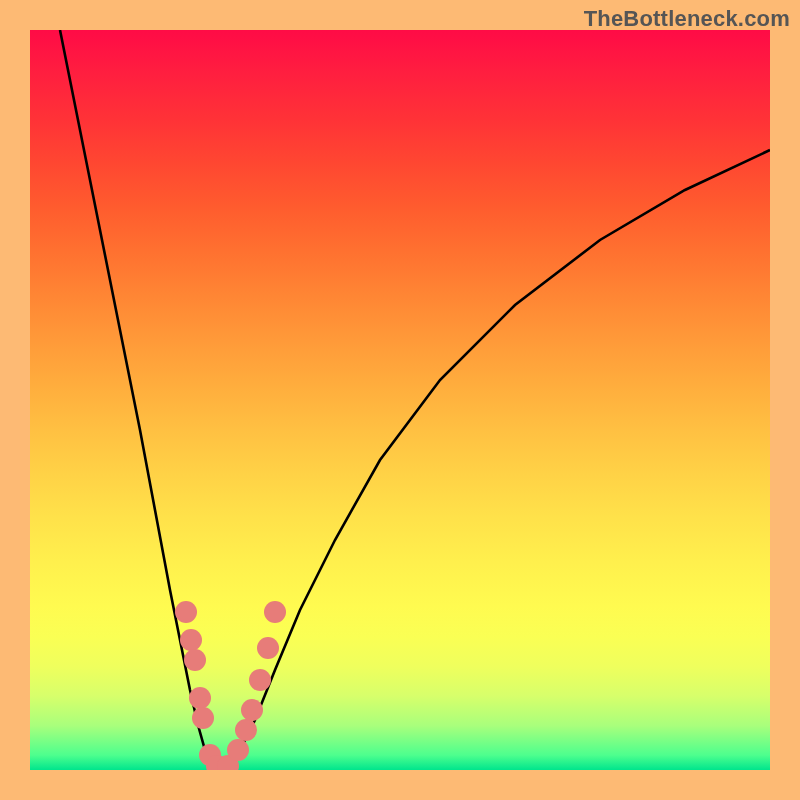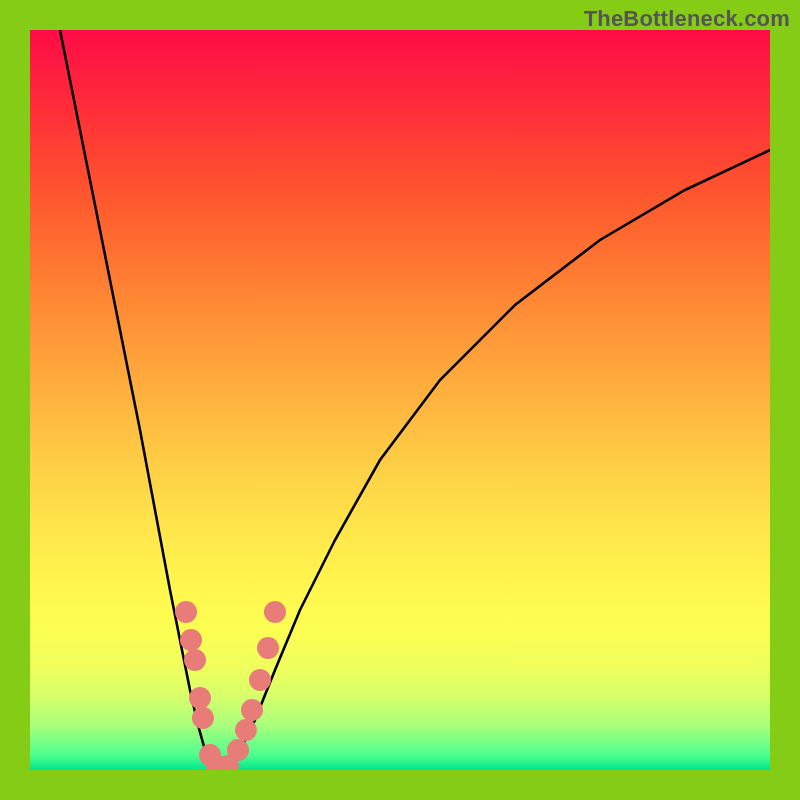--- a/index.html
+++ b/index.html
@@ -8,21 +8,21 @@
     width: 800px;
     height: 800px;
     overflow: hidden;
     background: #000;
     font-family: Arial, Helvetica, sans-serif;
   }
   .frame {
     position: relative;
     width: 800px;
     height: 800px;
-    background: #84cc16;
+    background: #fdba74;
   }
   .plot-area {
     position: absolute;
     left: 30px;
     top: 30px;
     width: 740px;
     height: 740px;
     background: linear-gradient(
       to bottom,
       #ff0b46 0%,

